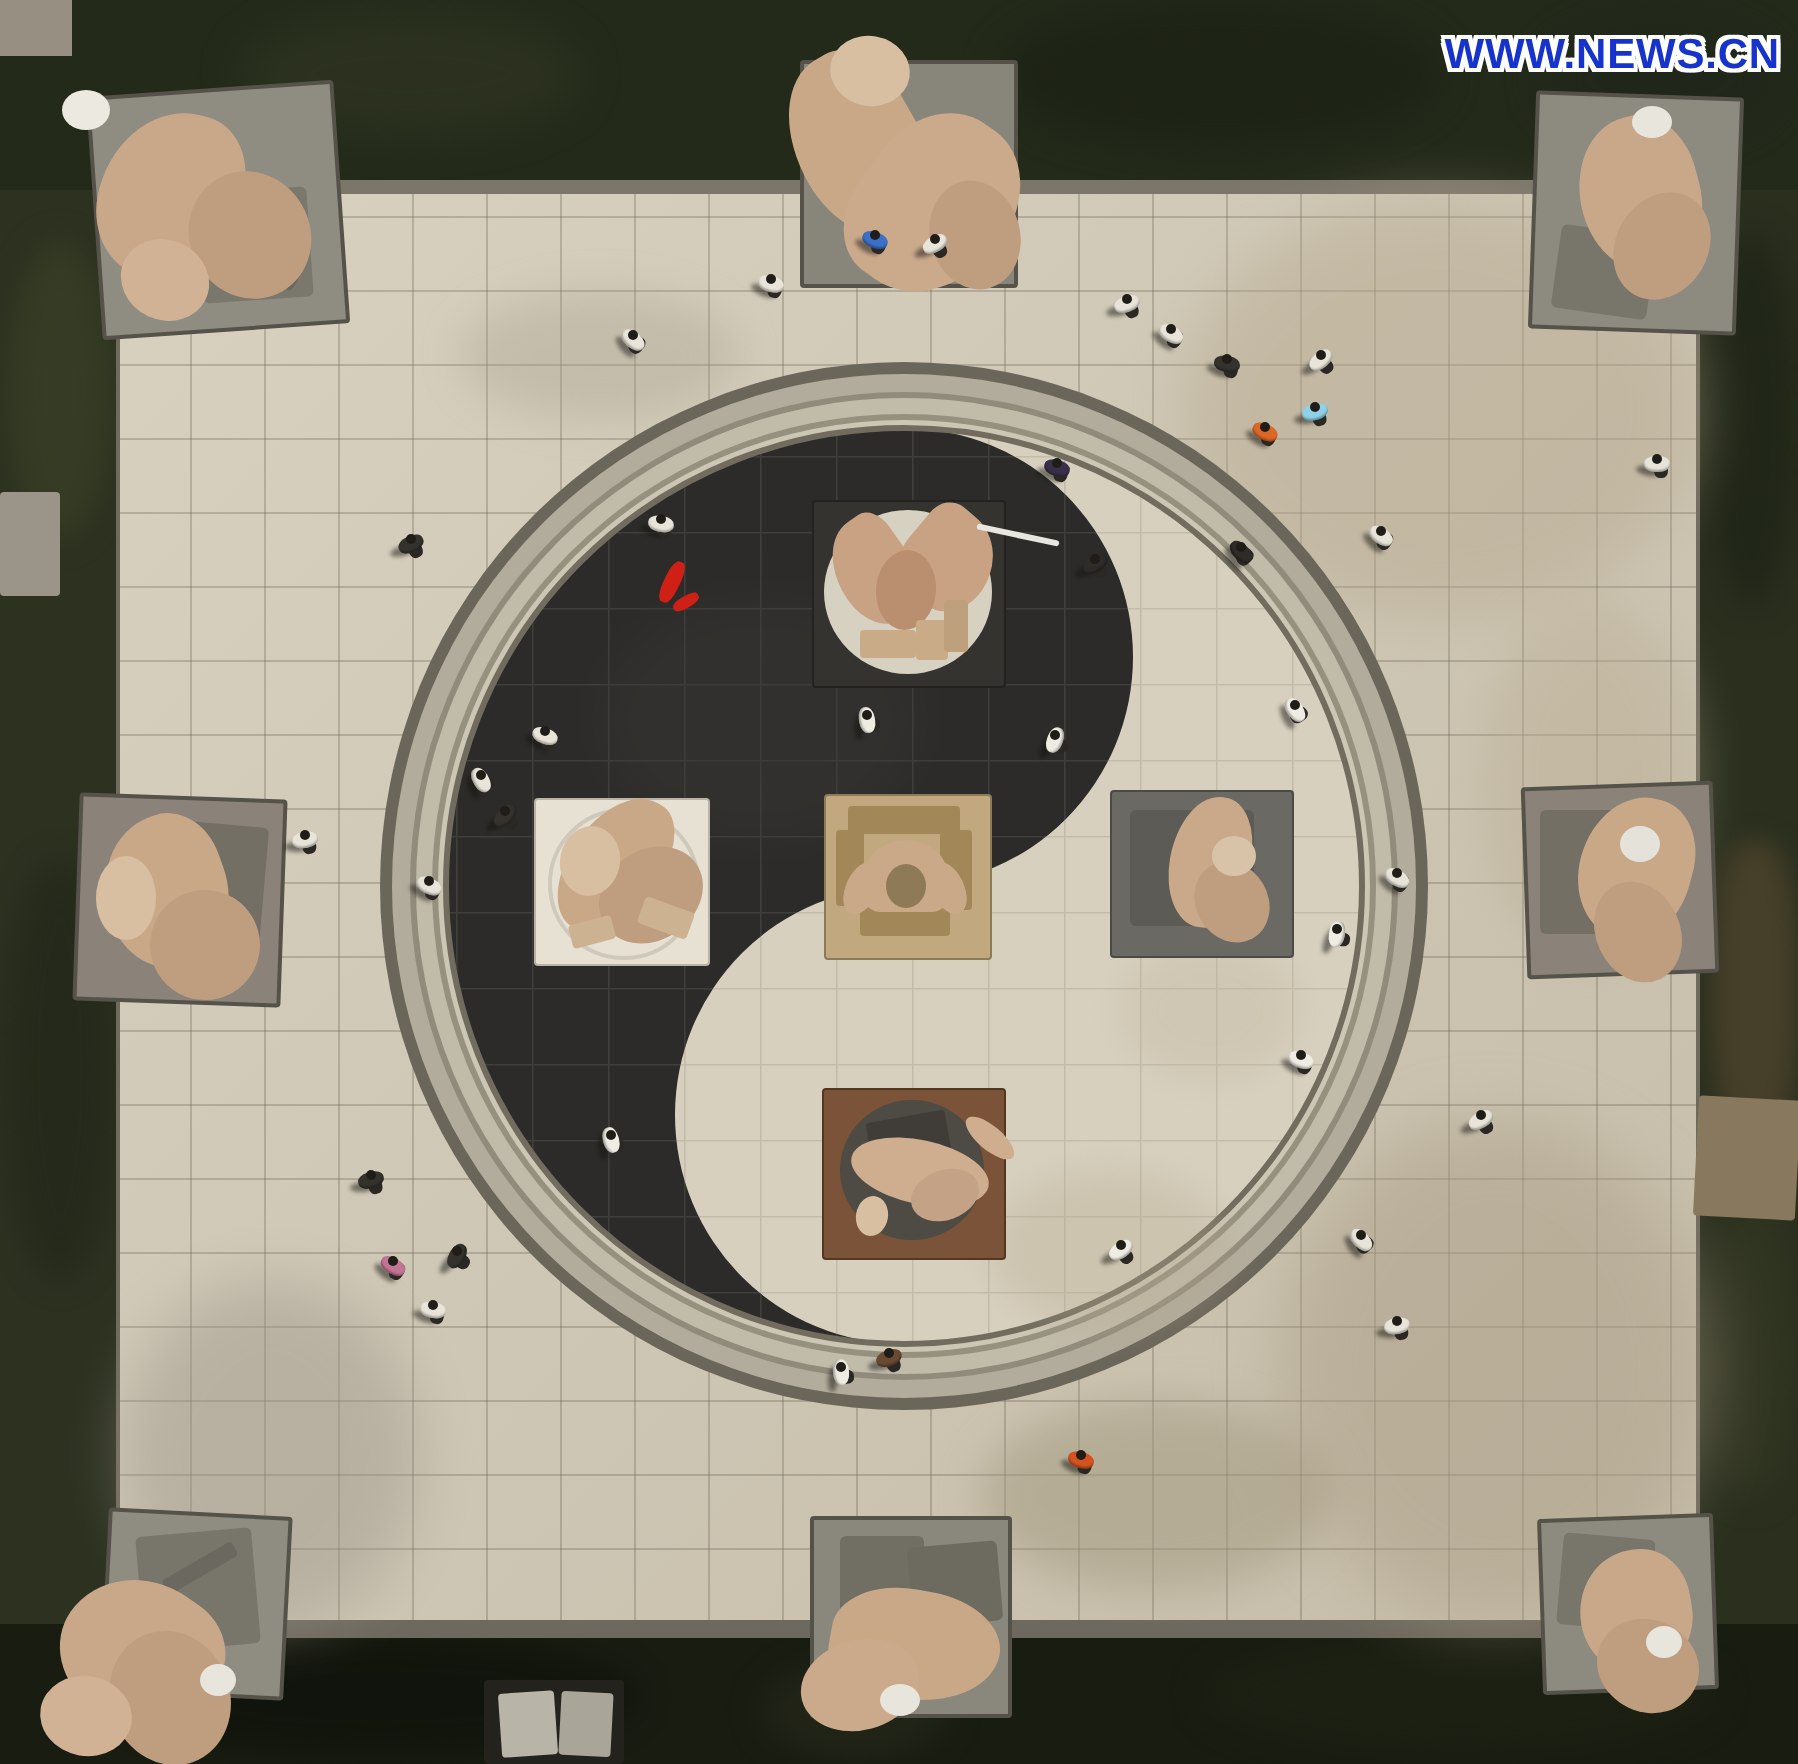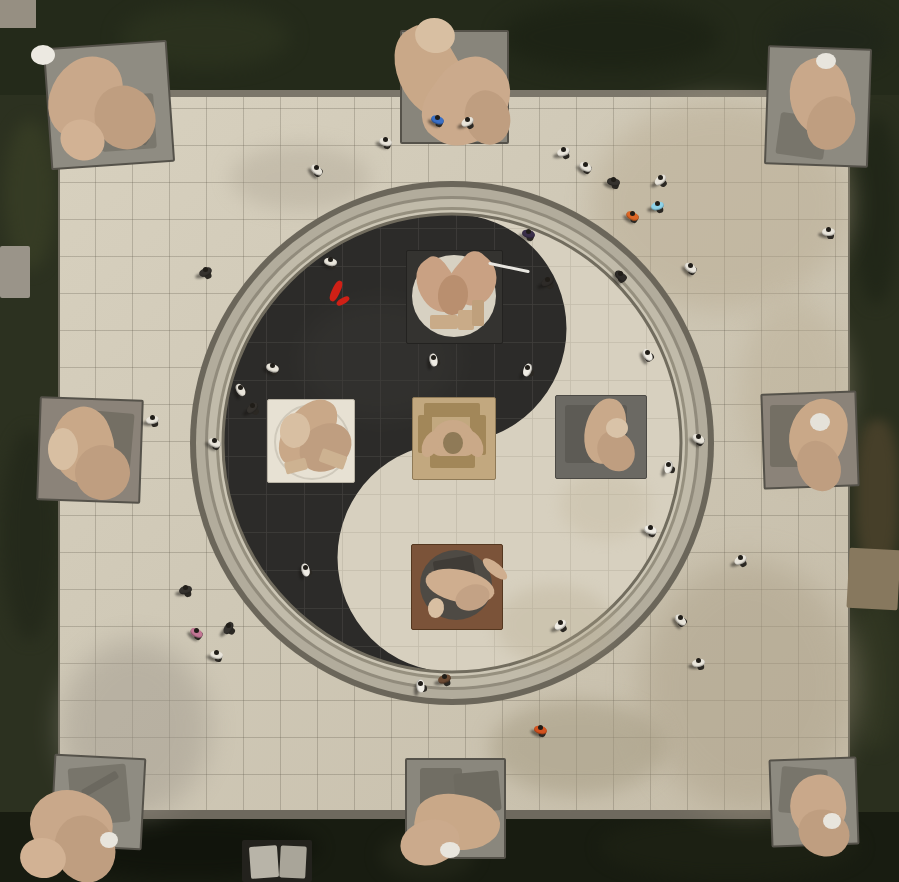--- a/index.html
+++ b/index.html
@@ -70,20 +70,21 @@
       <pattern id="darkTiles" width="38" height="38" patternUnits="userSpaceOnUse">
         <rect width="38" height="38" fill="#2c2b29"></rect>
         <path d="M0 0H38M0 0V38" stroke="#403e3b" stroke-width="1.6" fill="none"></path>
       </pattern>
     </defs>
     <circle cx="452" cy="443" r="229" fill="url(#lightTiles)"></circle>
     <path d="M452 214 A229 229 0 0 0 452 672 A114.5 114.5 0 0 1 452 443 A114.5 114.5 0 0 0 452 214 Z" fill="url(#darkTiles)"></path>
     <circle cx="452" cy="443" r="229" fill="none" stroke="#716c5e" stroke-width="3"></circle>
   </svg>
 
+  <div class="abs" id="watermark">WWW.NEWS.CN</div>
 <div class="abs" style="left: 120px; top: 6px; width: 170px; height: 62px; background: rgb(46, 53, 32); border-radius: 50%; transform: rotate(0deg); opacity: 0.7; z-index: 0; filter: blur(10px);"></div>
     <div class="abs" style="left: 500px; top: 2px; width: 220px; height: 70px; background: rgb(28, 34, 20); border-radius: 50%; transform: rotate(0deg); opacity: 0.8; z-index: 0; filter: blur(10px);"></div>
     <div class="abs" style="left: 770px; top: 10px; width: 120px; height: 60px; background: rgb(32, 38, 26); border-radius: 50%; transform: rotate(0deg); opacity: 0.8; z-index: 0; filter: blur(9px);"></div>
     <div class="abs" style="left: 4px; top: 120px; width: 52px; height: 150px; background: rgb(58, 64, 38); border-radius: 50%; transform: rotate(0deg); opacity: 0.7; z-index: 0; filter: blur(8px);"></div>
     <div class="abs" style="left: 2px; top: 430px; width: 56px; height: 210px; background: rgb(35, 40, 26); border-radius: 50%; transform: rotate(0deg); opacity: 0.8; z-index: 0; filter: blur(8px);"></div>
     <div class="abs" style="left: 853px; top: 115px; width: 46px; height: 190px; background: rgb(31, 37, 23); border-radius: 50%; transform: rotate(0deg); opacity: 0.8; z-index: 0; filter: blur(8px);"></div>
     <div class="abs" style="left: 853px; top: 600px; width: 46px; height: 150px; background: rgb(51, 56, 35); border-radius: 50%; transform: rotate(0deg); opacity: 0.7; z-index: 0; filter: blur(8px);"></div>
     <div class="abs" style="left: 856px; top: 420px; width: 43px; height: 150px; background: rgb(77, 67, 44); border-radius: 40%; transform: rotate(0deg); opacity: 0.8; z-index: 0; filter: blur(6px);"></div>
     <div class="abs" style="left: 60px; top: 818px; width: 260px; height: 60px; background: rgb(16, 19, 11); border-radius: 50%; transform: rotate(0deg); opacity: 0.8; z-index: 0; filter: blur(8px);"></div>
     <div class="abs" style="left: 600px; top: 815px; width: 260px; height: 64px; background: rgb(30, 34, 20); border-radius: 50%; transform: rotate(0deg); opacity: 0.7; z-index: 0; filter: blur(8px);"></div>

